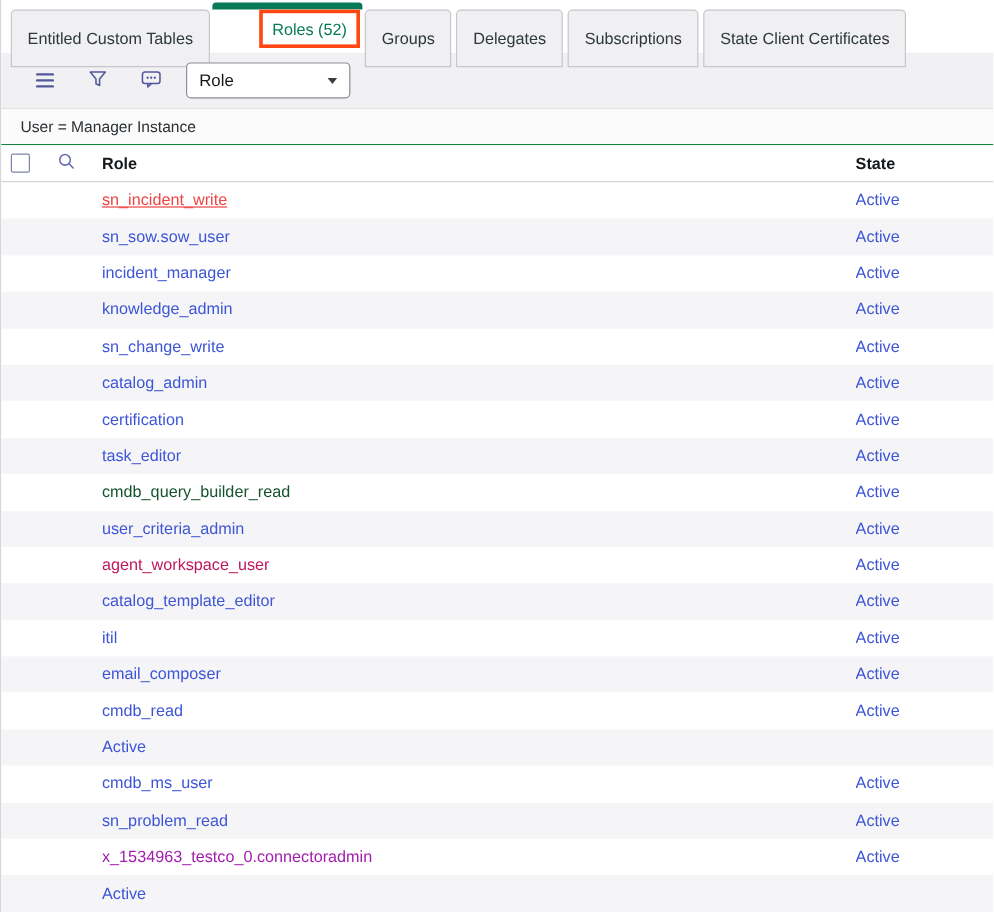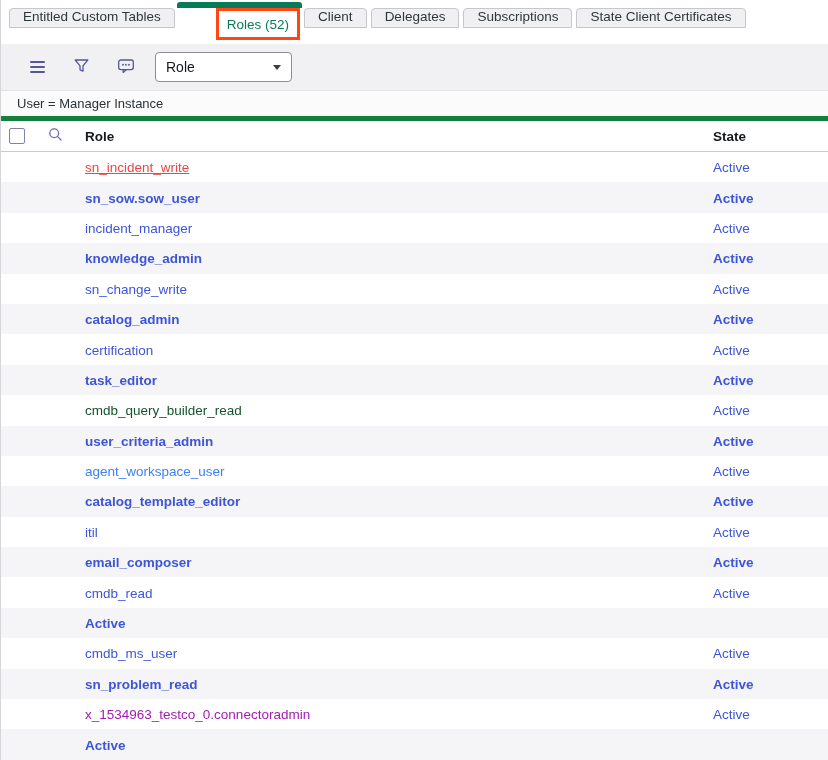--- a/index.html
+++ b/index.html
@@ -10,21 +10,21 @@
     width:828px; height:760px; overflow:hidden; background:#fff;
     border-left:1px solid #d6d6da; position:relative;
   }
 
   
   .tabbar {
     height:44px; background:#fff; display:flex; align-items:flex-start;
     padding-top:8px; padding-left:8px;
   }
   .tab {
-    height:20px; display:flex; align-items:flex-start; padding:0 13px;
+    height:48px; display:flex; align-items:center; padding:0 13px;
     background:#f0f0f2; border:1px solid #c6c6cc; border-radius:4px 4px 0 0;
     color:#2e373c; font-size:13.5px; margin-right:4px; cursor:pointer; white-space:nowrap;
   }
   .tab-active-wrap { margin-top:-6px; margin-right:4px; position:relative; }
   .green-cap { height:6px; border-radius:3px 3px 0 0; margin:0 -2px; }
   .tab-active-body {
     height:32px; display:flex; align-items:center; padding:0 8px;
     background:#fff; border:3px solid; font-size:13.5px; white-space:nowrap;margin-left:37px;
   }
 
@@ -47,59 +47,59 @@
     border-top:5px solid #3a3d44; }
   .search-input {
     width:149px; height:30px; margin-left:3px; background:#fff; border:1px solid #8b8d98;
     border-radius:4px; padding:0 10px; font-size:14px; color:#2c3237;
     font-family:"Liberation Sans", sans-serif; outline:none;
   }
   .search-input::placeholder { color:#2c3237; opacity:1; }
 
   
   .crumb-row {
-    height:30px; background:#fbfbfc; border-bottom:5px solid #15803d;
+    height:30px; background:#fbfbfc; border-bottom:1px solid #15803d;
     display:flex; align-items:center; padding-left:16px;
     font-size:13px; color:#2b3135;
   }
   .crumb-row span { cursor:pointer; }
 
   
   .grid-cols { display:grid; grid-template-columns:40px 44px 628px 1fr; align-items:center; }
   .thead {
     height:31px; border-bottom:1px solid #c9c9ce; background:#fff;
     font-weight:bold; font-size:13.5px; color:#15191c;
   }
   .checkbox {
     width:16px; height:16px; border:1px solid #7e81a8; border-radius:2px;
     background:#fff; margin-left:8px; cursor:pointer;
   }
   .col-zoom { display:flex; justify-content:flex-start; padding-left:6px; }
   .trow { height:30.4px; background:#fff; }
-  .trow.alt { background:#f5f5f7;font-weight:bold; }
+  .trow.alt { background:#f5f5f7; }
   .link { font-size:13.5px; text-decoration:none; cursor:pointer; }
   .c-role, .c-state { overflow:hidden; white-space:nowrap; }
 </style>
 </head>
 <body>
 
 <div class="panel">
 
   <div class="tabbar">
     <div class="tab">
       <span>Entitled Custom Tables</span>
     </div>
     <div class="tab-active-wrap">
       <div class="green-cap" style="background: rgb(7, 122, 87);"></div>
       <div class="tab-active-body" style="border-color: rgb(255, 71, 19); color: rgb(7, 122, 87);">
         <span>Roles (52)</span>
       </div>
     </div>
     <div class="tab">
-      <span>Client</span>
+      <span>Groups</span>
     </div>
     <div class="tab">
       <span>Delegates</span>
     </div>
     <div class="tab">
       <span>Subscriptions</span>
     </div>
     <div class="tab">
       <span>State Client Certificates</span>
     </div>
@@ -265,21 +265,21 @@
       </div>
       <div class="c-state">
         <a class="link" style="color: rgb(61, 85, 214);">Active</a>
       </div>
     </div>
 
     <div class="trow grid-cols">
       <div></div>
       <div></div>
       <div class="c-role">
-        <a class="link" style="color: #3b82f6; margin-top: 12px;">agent_workspace_user</a>
+        <a class="link" style="color: #be185d; margin-top: 12px;">agent_workspace_user</a>
       </div>
       <div class="c-state">
         <a class="link" style="color: rgb(61, 85, 214);">Active</a>
       </div>
     </div>
 
     <div class="trow grid-cols alt">
       <div></div>
       <div></div>
       <div class="c-role">

